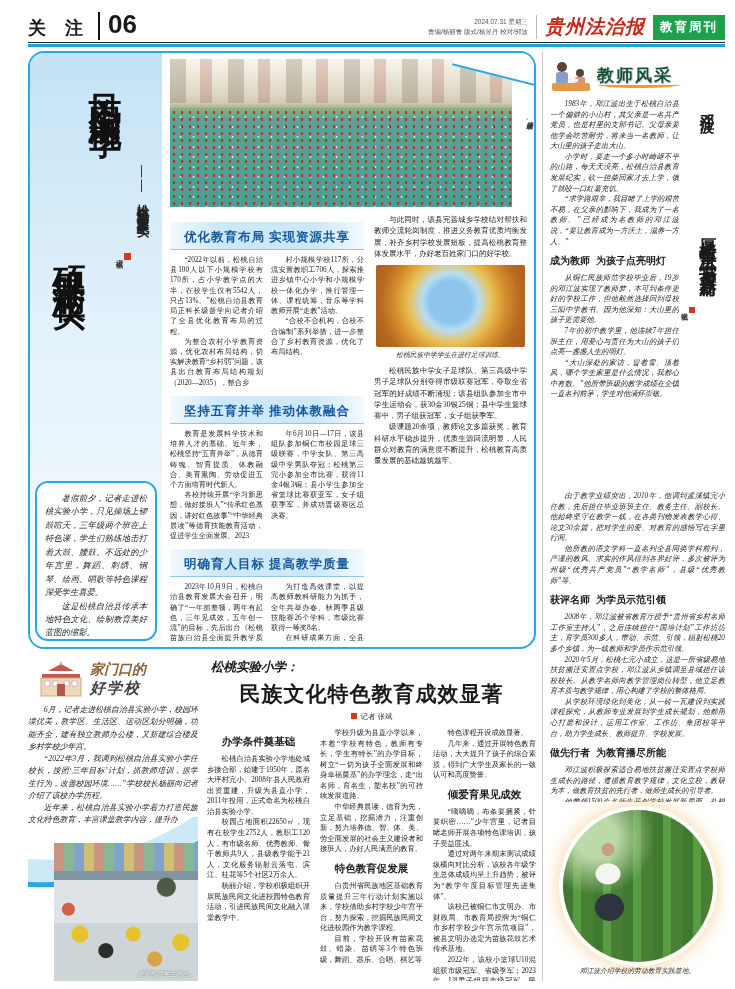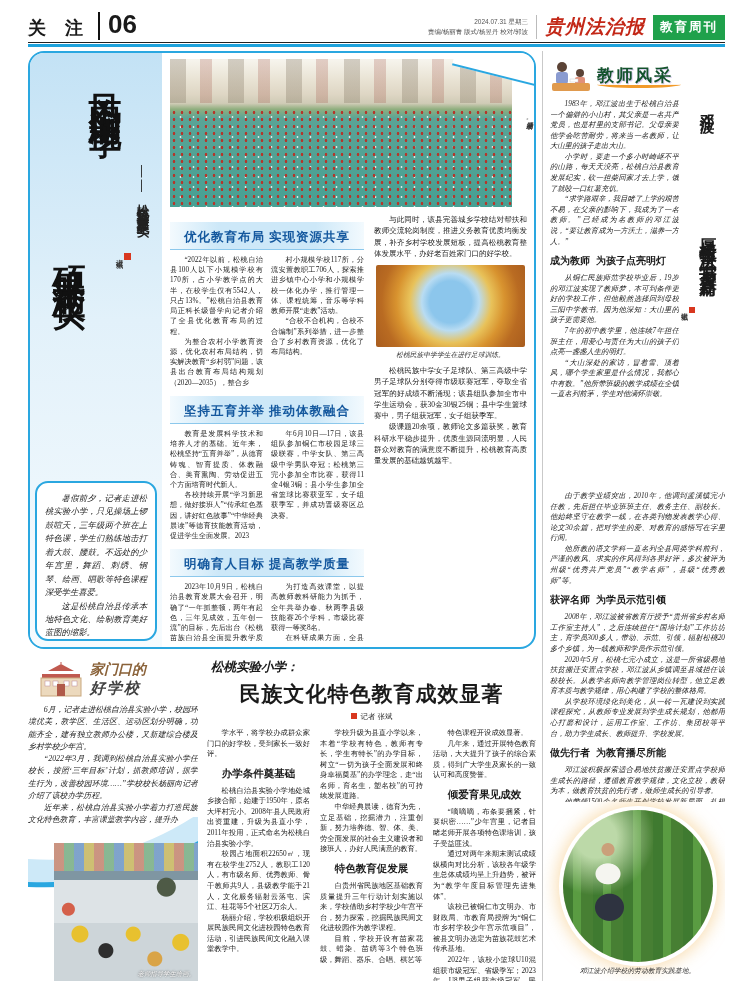--- a/index.html
+++ b/index.html
@@ -280,21 +280,20 @@
             <span class="overlay-cap">老师指导学生绘画。</span>
           </div>
         </div>
 
         <div class="bmid">
           <div class="kicker">松桃实验小学：</div>
           <div class="bhead">民族文化特色教育成效显著</div>
           <div class="bby"><span class="sq"></span><span>记者 张斌</span></div>
           <div class="bcols">
             <div class="c">
-              <p>学水平，将学校办成群众家门口的好学校，受到家长一致好评。</p>
               <div class="bsub">办学条件奠基础</div>
               <p>松桃自治县实验小学地处城乡接合部，始建于1950年，原名大坪村完小。2008年县人民政府出资重建，升级为县直小学，2011年投用，正式命名为松桃自治县实验小学。</p>
               <p>校园占地面积22650㎡，现有在校学生2752人，教职工120人，有市级名师、优秀教师、骨干教师共9人，县级教学能手21人，文化服务辐射云落屯、滨江、桂花等5个社区2万余人。</p>
               <p>杨丽介绍，学校积极组织开展民族民间文化进校园特色教育活动，引进民族民间文化融入课堂教学中。</p>
             </div>
             <div class="c">
               <p>学校升级为县直小学以来，本着“学校有特色，教师有专长，学生有特长”的办学目标，树立“一切为孩子全面发展和终身幸福奠基”的办学理念，走“出名师，育名生，塑名校”的可持续发展道路。</p>
               <p>中华经典晨读，德育为先，立足基础，挖掘潜力，注重创新，努力培养德、智、体、美、劳全面发展的社会主义建设者和接班人，办好人民满意的教育。</p>
               <div class="bsub">特色教育促发展</div>
               <p>自贵州省民族地区基础教育质量提升三年行动计划实施以来，学校借助乡村学校少年宫平台，努力探索，挖掘民族民间文化进校园作为教学课程。</p>

